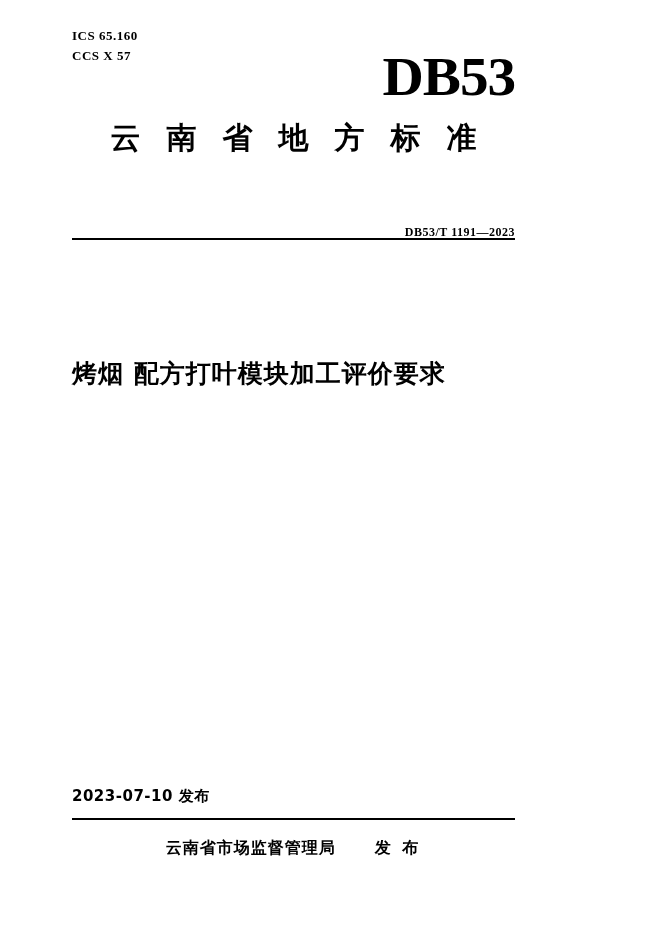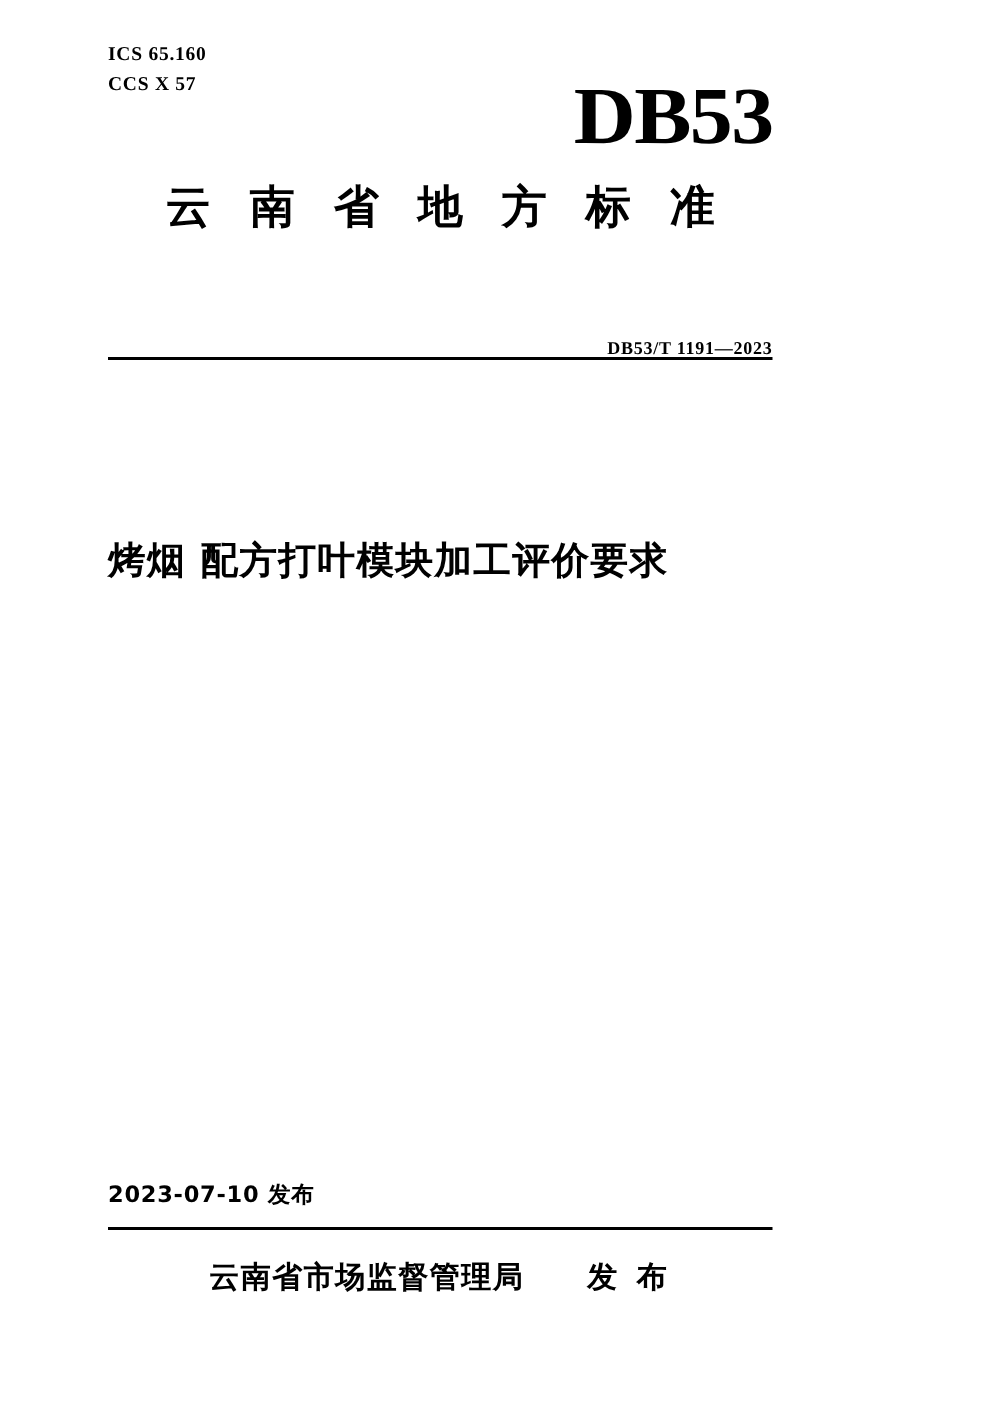--- a/index.html
+++ b/index.html
@@ -136,21 +136,21 @@
 
   
   .publisher {
     position: absolute;
     left: 72px;
     right: 56px;
     top: 838px;
     text-align: center;
     font-family: "DejaVu Sans", sans-serif;
     font-weight: bold;
-    font-size: 20px;
+    font-size: 16px;
     letter-spacing: 1px;
   }
   .publisher .issuer {
     letter-spacing: 1px;
   }
   .publisher .gap {
     display: inline-block;
     width: 26px;
   }
   .publisher .release {

